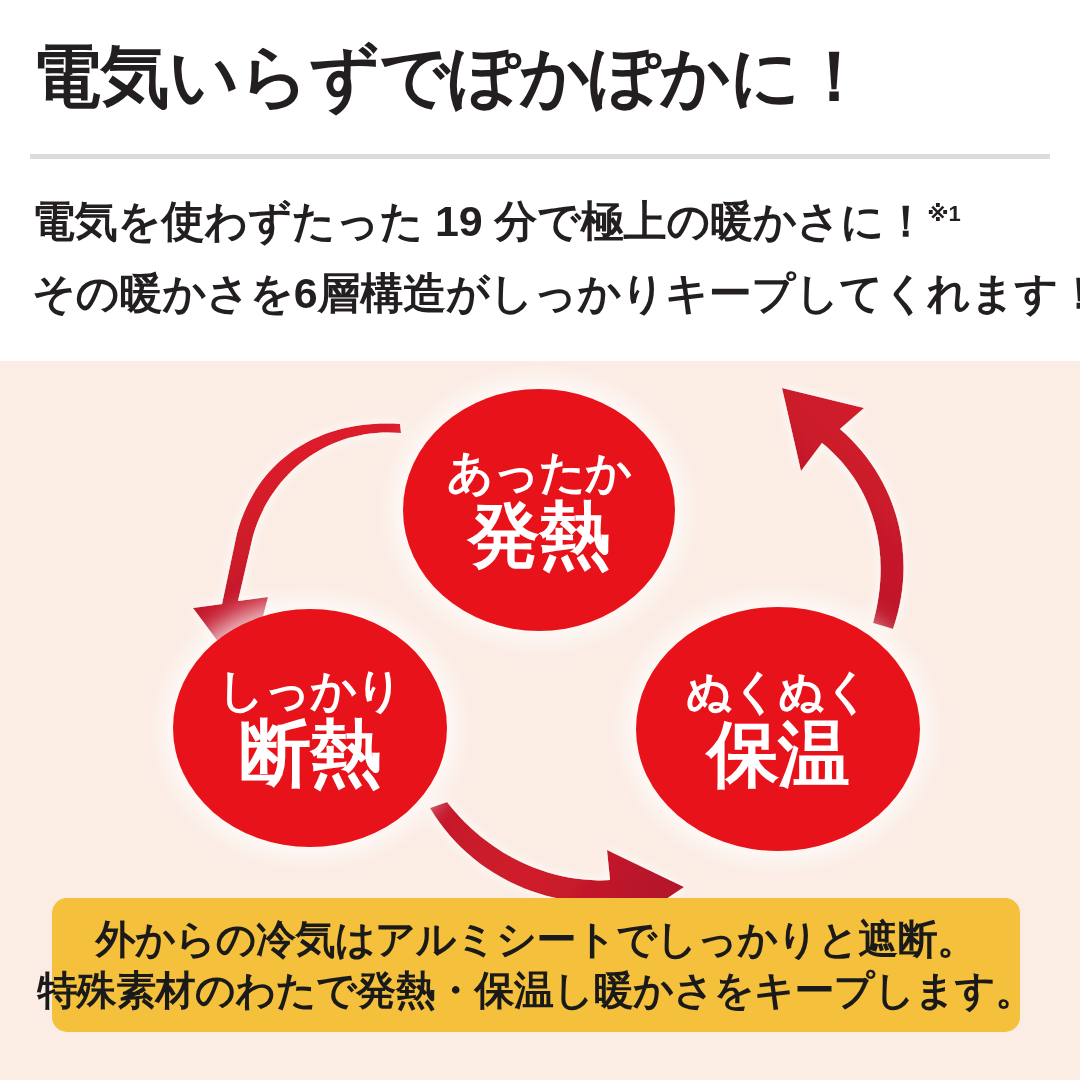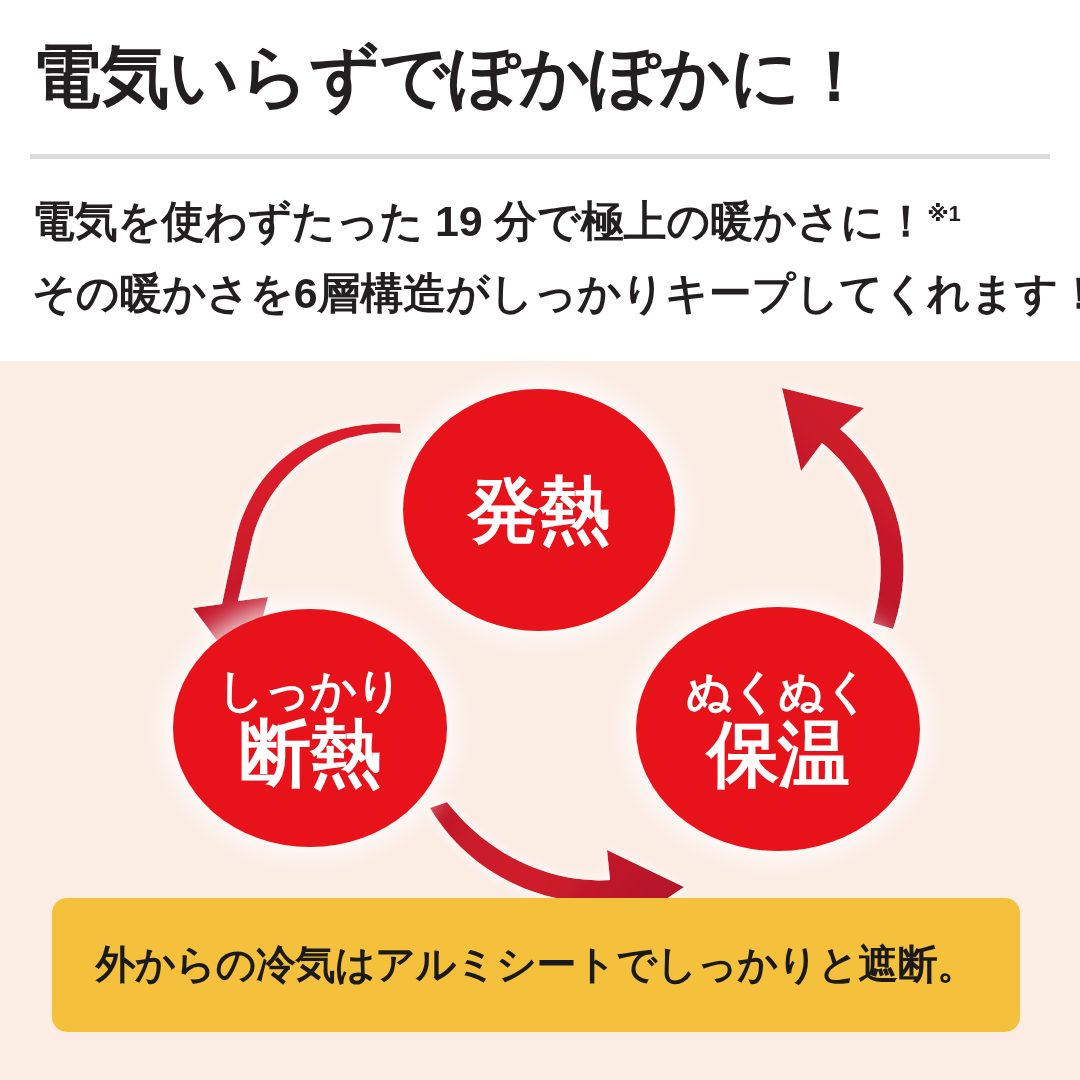--- a/index.html
+++ b/index.html
@@ -203,29 +203,31 @@
     <g filter="url(#softGlow)">
       <path d="M 447,441 C 489,495 552,523 610,519 L 607,489 L 684,526 L 613,574 L 610,541 C 536,546 466,508 430,447 Z" fill="url(#gradRight)"></path>
     </g>
 
     <g filter="url(#softGlow)">
       <path d="M 873,262 C 893,190 873,123 822,82 L 801,110 L 782,27 L 864,47 L 840,68 C 898,118 918,196 893,268 Z" fill="url(#gradUp)"></path>
     </g>
   </svg>
 
   <div class="bubble bubble-heat">
+    <span class="bubble-small">あったか</span>
     <span class="bubble-big">発熱</span>
   </div>
 
   <div class="bubble bubble-warm">
     <span class="bubble-small">ぬくぬく</span>
     <span class="bubble-big">保温</span>
   </div>
 
   <div class="bubble bubble-insulate">
     <span class="bubble-small">しっかり</span>
     <span class="bubble-big">断熱</span>
   </div>
 </div>
 
 <div class="callout">
   <div class="callout-line">外からの冷気はアルミシートでしっかりと遮断。</div>
+  <div class="callout-line">特殊素材のわたで発熱・保温し暖かさをキープします。</div>
 </div>
 
 </body></html>

